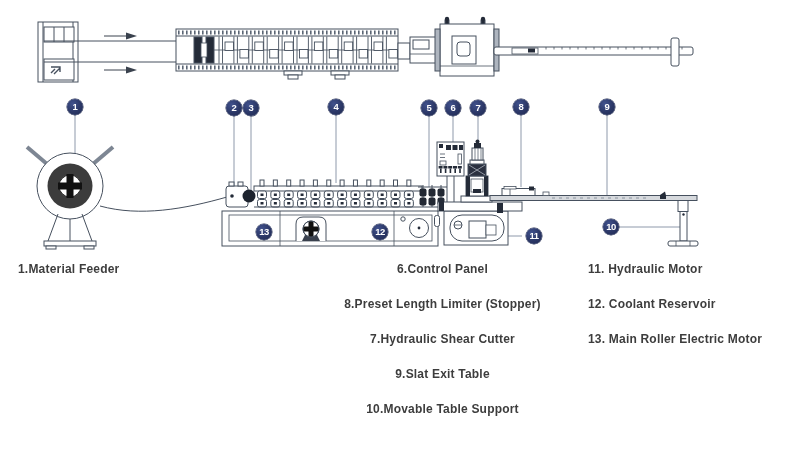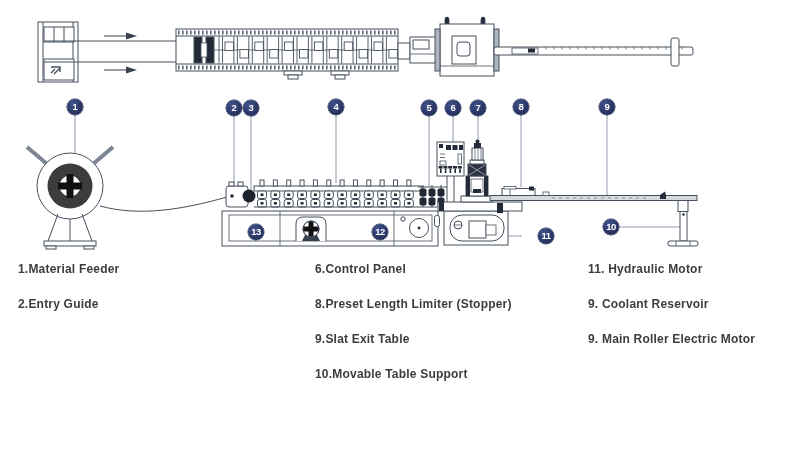--- a/index.html
+++ b/index.html
@@ -7,21 +7,21 @@
          font-family:"Liberation Sans",sans-serif;}
   #art{position:absolute;left:0;top:0;}
   .callout{position:absolute;width:16px;height:16px;border-radius:50%;
            background:radial-gradient(circle at 35% 30%, #40518c 0%, #2b3766 55%, #1f2a52 100%);
            color:#fff;font-size:9.5px;font-weight:bold;line-height:16px;text-align:center;
            letter-spacing:-0.5px;box-shadow:0 0 0 0.5px #1c2547;}
   .legend{position:absolute;top:262px;color:#3d3d3d;font-size:12px;font-weight:700;}
   .legend ul{list-style:none;margin:0;padding:0;}
   .legend li{margin:0 0 21px 0;line-height:14px;white-space:nowrap;letter-spacing:0.2px;}
   #legend-col1{left:18px;width:270px;}
-  #legend-col2{left:315px;width:285px;}
+  #legend-col2{left:300px;width:285px;text-align:center;}
   #legend-col3{left:588px;width:205px;}
 </style>
 </head>
 <body>
 
 <div id="stage">
 
   <svg id="art" width="800" height="450" viewBox="0 0 800 450" stroke="#46505e" fill="none" stroke-width="1">
 
     <g>
@@ -389,38 +389,38 @@
   <div class="callout" style="left:67px;top:99px">1</div>
   <div class="callout" style="left:226px;top:100px">2</div>
   <div class="callout" style="left:243px;top:100px">3</div>
   <div class="callout" style="left:328px;top:99px">4</div>
   <div class="callout" style="left:421px;top:100px">5</div>
   <div class="callout" style="left:445px;top:100px">6</div>
   <div class="callout" style="left:470px;top:100px">7</div>
   <div class="callout" style="left:513px;top:99px">8</div>
   <div class="callout" style="left:599px;top:99px">9</div>
   <div class="callout" style="left:603px;top:219px">10</div>
-  <div class="callout" style="left:538px;top:228px">11</div>
+  <div class="callout" style="left:526px;top:228px">11</div>
   <div class="callout" style="left:372px;top:224px">12</div>
-  <div class="callout" style="left:248px;top:224px">13</div>
+  <div class="callout" style="left:256px;top:224px">13</div>
 
   <div class="legend" id="legend-col1">
     <ul>
       <li>1.Material Feeder</li>
-      <li>2.Entry Guide</li>
     </ul>
   </div>
   <div class="legend" id="legend-col2">
     <ul>
       <li>6.Control Panel</li>
       <li>8.Preset Length Limiter (Stopper)</li>
+      <li>7.Hydraulic Shear Cutter</li>
       <li>9.Slat Exit Table</li>
       <li>10.Movable Table Support</li>
     </ul>
   </div>
   <div class="legend" id="legend-col3">
     <ul>
       <li>11. Hydraulic Motor</li>
-      <li>9. Coolant Reservoir</li>
-      <li>9. Main Roller Electric Motor</li>
+      <li>12. Coolant Reservoir</li>
+      <li>13. Main Roller Electric Motor</li>
     </ul>
   </div>
 </div>
 
 </body></html>

